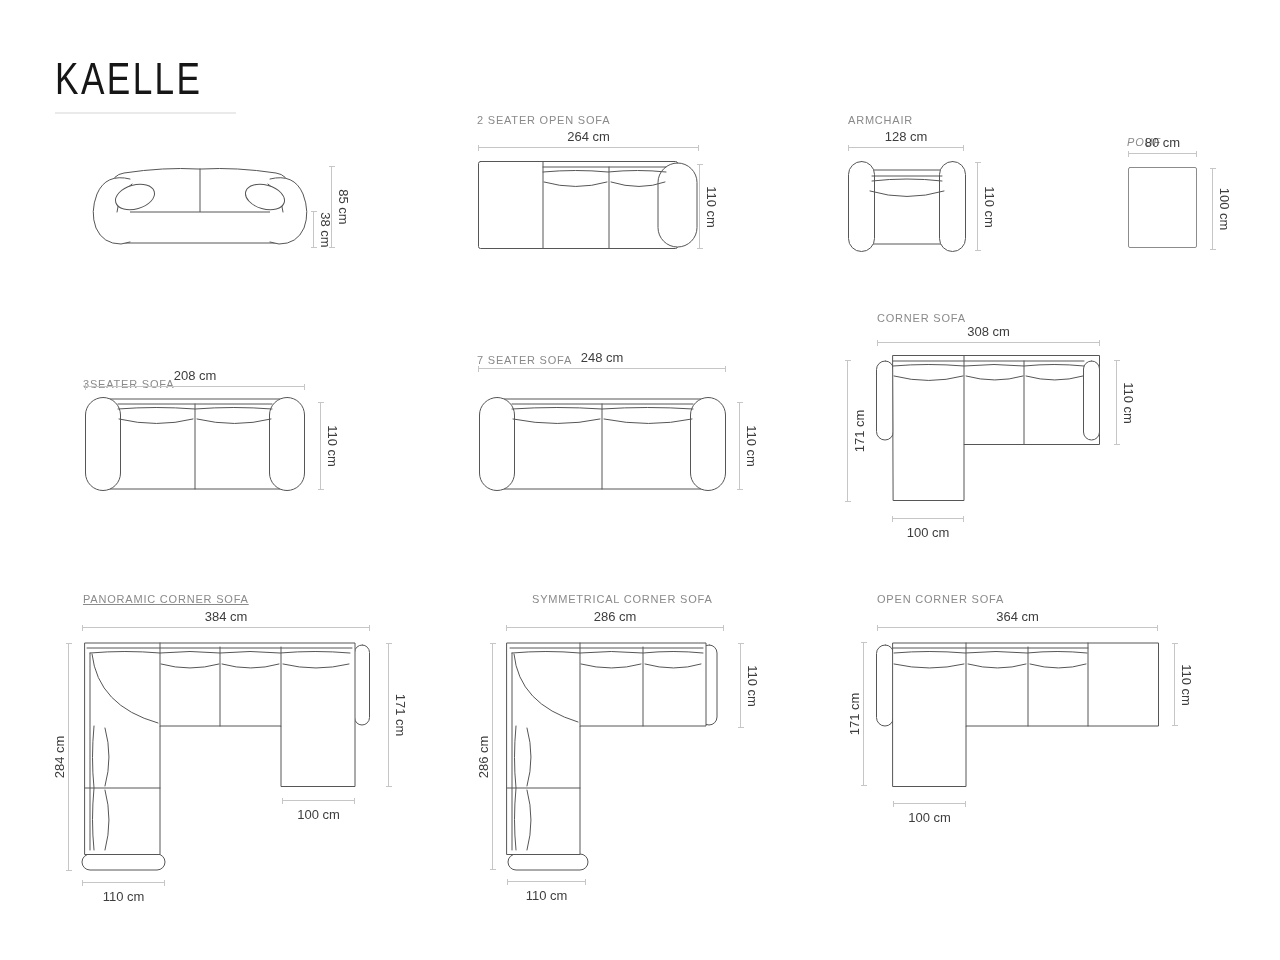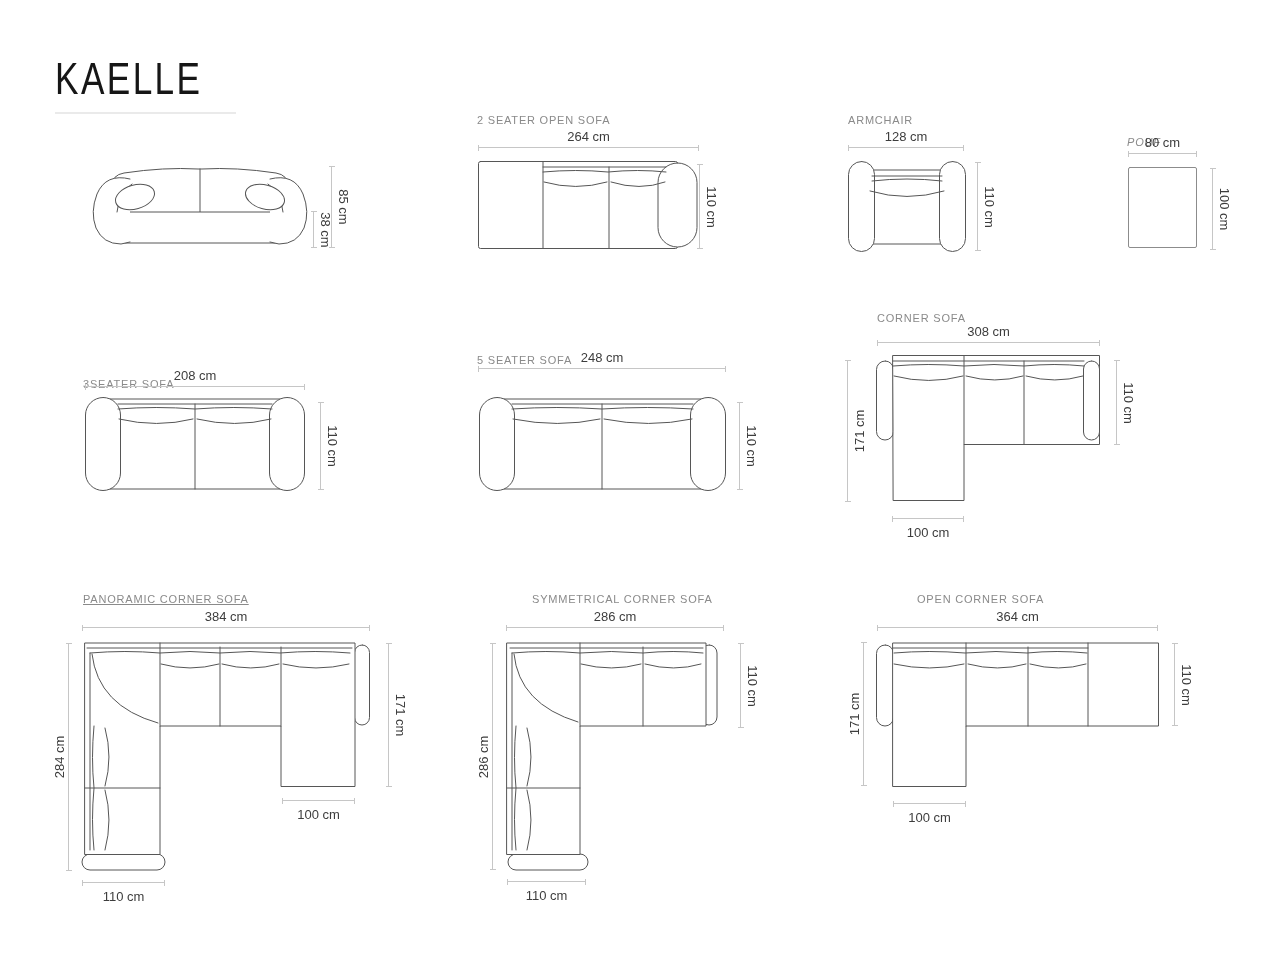--- a/index.html
+++ b/index.html
@@ -122,21 +122,21 @@
     <path d="M33 7 H187"></path>
     <path d="M33 12 Q71 9 110 12 Q149 9 187 12"></path>
     <path d="M34 22 Q72 31 108 22"></path>
     <path d="M112 22 Q150 31 186 22"></path>
   </svg>
 </div>
 <div class="vdim t-r90" style="left:320px;top:402px;height:88px;">
   <span class="val">110 cm</span>
 </div>
 
-<span class="sec-label" style="left:477px;top:354px;">5 SEATER SOFA</span>
+<span class="sec-label" style="left:477px;top:354px;">7 SEATER SOFA</span>
 <div class="hdim" style="left:478px;top:368px;width:248px;text-align:right;">
   <span class="val">248 cm</span>
 </div>
 <div class="abs" style="left:479px;top:397px;">
   <svg width="247" height="94" viewBox="0 0 247 94">
     <rect x="16" y="2" width="215" height="90" rx="2" class="f"></rect>
     <rect x="0.5" y="0.5" width="35" height="93" rx="17.5" class="f"></rect>
     <rect x="211.5" y="0.5" width="35" height="93" rx="17.5" class="f"></rect>
     <line x1="123" y1="7" x2="123" y2="92"></line>
     <path d="M33 7 H214"></path>
@@ -241,21 +241,21 @@
 <div class="vdim t-l90" style="left:492px;top:643px;height:227px;">
   <span class="val">286 cm</span>
 </div>
 <div class="vdim t-r90" style="left:740px;top:643px;height:85px;">
   <span class="val">110 cm</span>
 </div>
 <div class="hdim below" style="left:507px;top:881px;width:79px;">
   <span class="val">110 cm</span>
 </div>
 
-<span class="sec-label" style="left:877px;top:593px;margin-left:40px;">OPEN CORNER SOFA</span>
+<span class="sec-label" style="left:877px;top:593px;">OPEN CORNER SOFA</span>
 <div class="hdim" style="left:877px;top:627px;width:281px;">
   <span class="val">364 cm</span>
 </div>
 <div class="abs" style="left:870px;top:640px;">
   <svg width="292" height="150" viewBox="0 0 292 150">
     <rect x="6.5" y="5" width="17" height="81" rx="8.5" class="f"></rect>
     <path class="f" d="M23 3 H288.5 V86 H96 V146.5 H23 Z"></path>
     <line x1="96" y1="3" x2="96" y2="86"></line>
     <line x1="158" y1="7" x2="158" y2="86"></line>
     <line x1="218" y1="3" x2="218" y2="86"></line>

